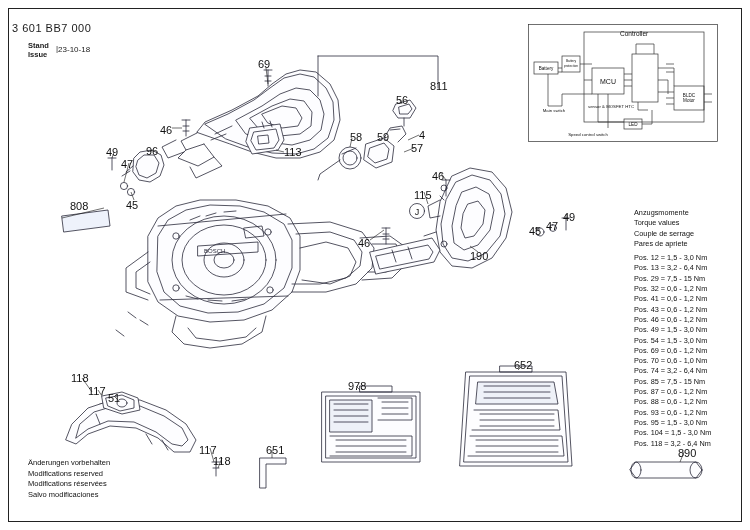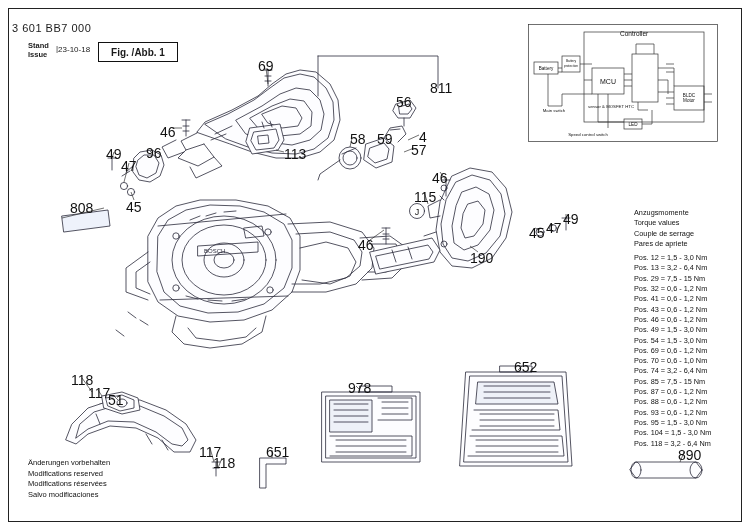--- a/index.html
+++ b/index.html
@@ -7,21 +7,21 @@
   .page{position:absolute;left:0;top:0;width:750px;height:530px;}
   .frame{position:absolute;left:8px;top:8px;width:734px;height:514px;border:1px solid #222;box-sizing:border-box;}
   .hdr-num{position:absolute;left:12px;top:22px;font-size:11px;letter-spacing:.5px;}
   .hdr-stand{position:absolute;left:28px;top:41px;font-size:7.5px;line-height:9px;font-weight:bold;}
   .hdr-date{position:absolute;left:56px;top:45px;font-size:8px;}
   .hdr-date .bar{display:inline-block;transform:translateY(-1px);}
   .figbox{position:absolute;left:98px;top:42px;width:78px;height:18px;border:1px solid #111;display:flex;align-items:center;justify-content:center;font-size:10px;font-weight:bold;}
   .foot{position:absolute;left:28px;top:458px;font-size:7.5px;line-height:10.5px;color:#111;}
   .torque{position:absolute;left:634px;top:208px;font-size:7.3px;line-height:10.3px;color:#111;}
   .torque .hd{line-height:10.3px;}
-  .lbl{position:absolute;font-size:14px;color:#111;}
+  .lbl{position:absolute;font-size:11px;color:#111;}
   svg.art{position:absolute;left:0;top:0;width:750px;height:530px;}
   .circuit{position:absolute;left:528px;top:24px;width:190px;height:118px;}
   .cbox{position:absolute;border:1px solid #333;box-sizing:border-box;font-size:4.5px;color:#111;display:flex;align-items:center;justify-content:center;text-align:center;line-height:5px;}
   .ctl-title{position:absolute;font-size:6.5px;color:#111;}
   .ctxt{position:absolute;font-size:4.3px;color:#111;line-height:5px;text-align:center;}
 </style>
 </head>
 <body>
 
 <div class="page">
@@ -31,23 +31,20 @@
   <div class="hdr-num">3 601 BB7 000</div>
 
   <div class="hdr-stand">
     <span>Stand</span><br>
     <span>Issue</span>
   </div>
   <div class="hdr-date">
     <span class="bar">|</span><span>23-10-18</span>
   </div>
 
-  <div class="figbox">
-    <span>Fig. /Abb. 1</span>
-  </div>
 
   <svg class="art" viewBox="0 0 750 530">
     <g fill="none" stroke="#2a2a3a" stroke-width="0.8" stroke-linejoin="round" stroke-linecap="round">
 
       <path d="M197 132 L205 122 L232 110 L258 96 L272 84 L286 74 L300 70 L316 72 L330 84 L338 100 L340 120 L334 140 L320 152 L300 158 L276 158 L252 152 L230 144 Z" fill="#fdfdff"></path>
       <path d="M205 124 L228 114 L254 100 L270 88 L284 78 L300 74 L314 77 L326 88 L333 102 L334 120 L328 138 L314 149 L296 154 L272 153 L248 147 L226 139 Z"></path>
       <path d="M236 120 L262 106 L280 94 L296 88 L310 90 L320 100 L324 114 L321 130 L310 140 L292 145 L268 142 L246 134 Z"></path>
       <path d="M250 118 L272 106 L290 99 L304 101 L312 112 L311 126 L300 134 L280 136 L260 130 Z"></path>
       <path d="M262 114 L282 106 L296 108 L302 118 L298 126 L282 128 L268 123 Z"></path>
       <path d="M215 134 L232 126"></path>

